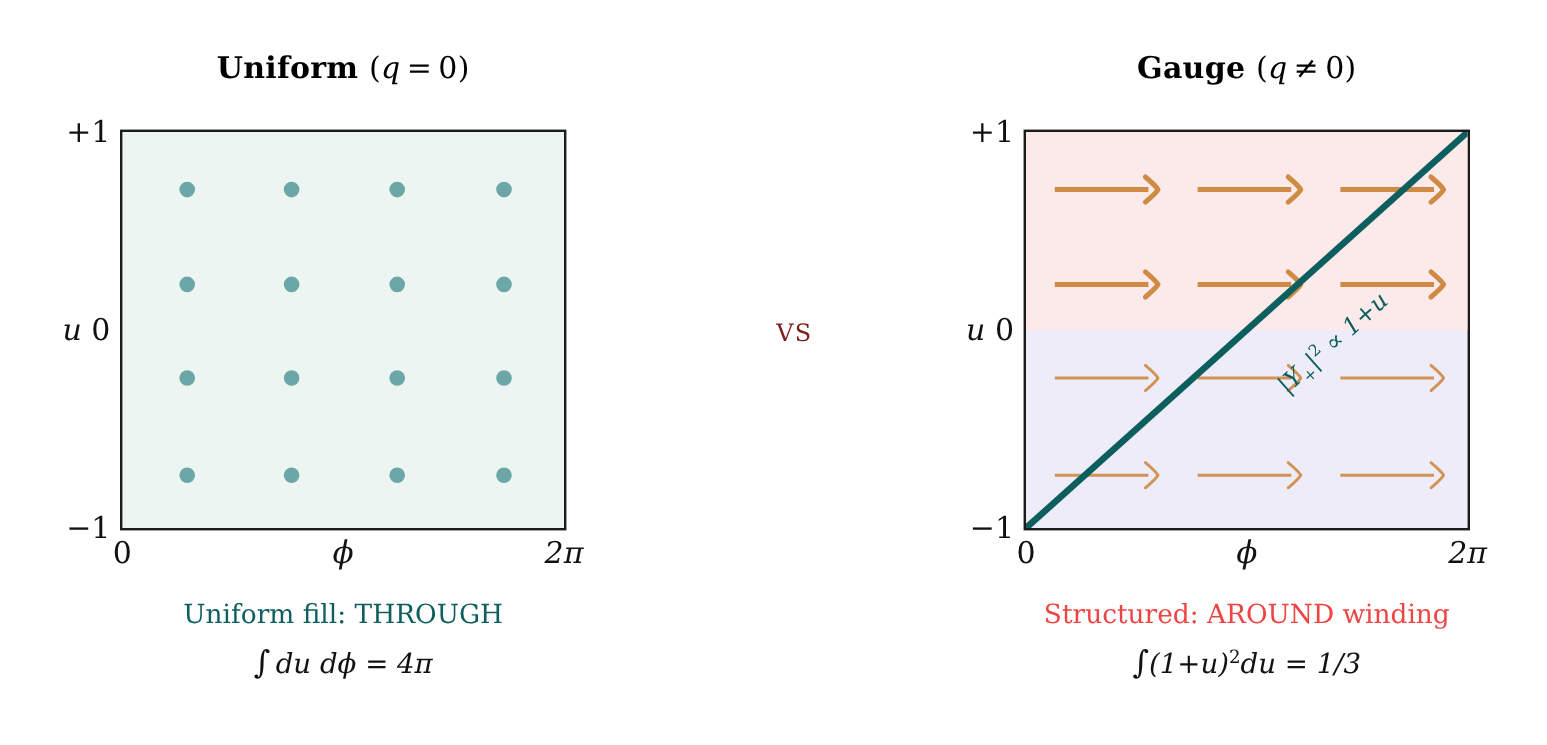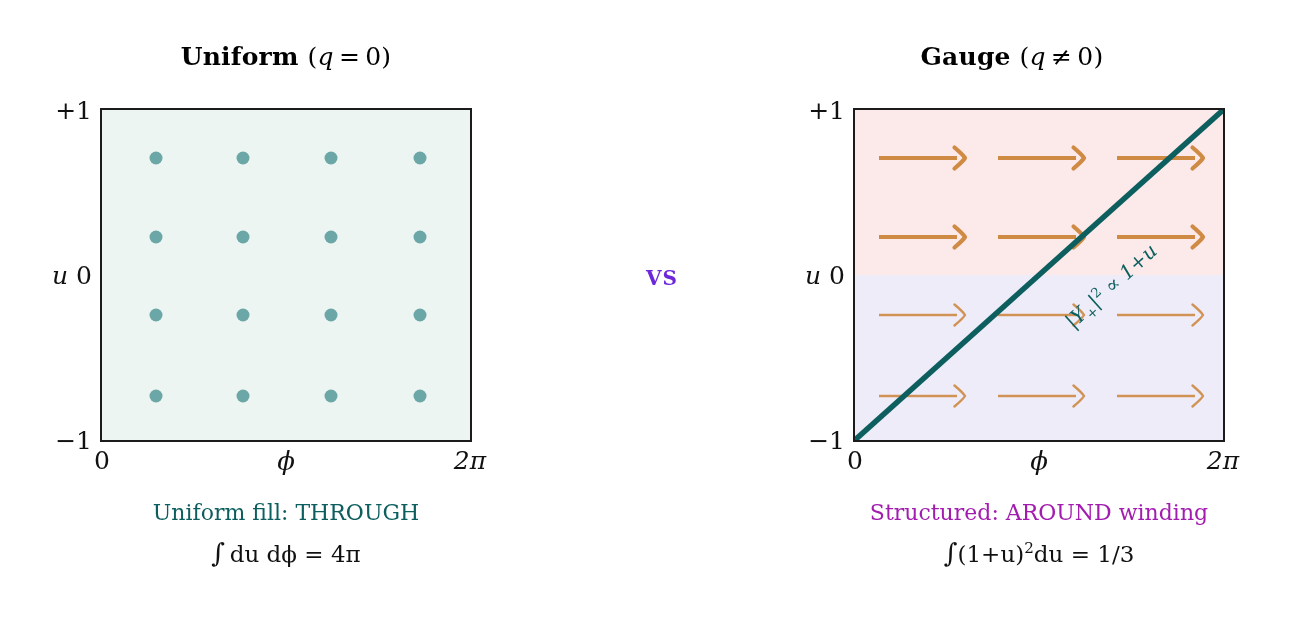--- a/index.html
+++ b/index.html
@@ -116,38 +116,38 @@
   .axis-ylabel { transform: translate(-100%, -50%); }
   .axis-ylabel .uvar { font-style: italic; }
   .tick-x0     { transform: translate(-50%, 0); }
   .tick-x2pi   { transform: translate(-50%, 0); font-style: italic; }
   .axis-xlabel { transform: translate(-50%, 0); font-style: italic; font-size: 26px; }
 
   
   #vs-label {
     position: absolute;
     font-size: 28px;
-    font-weight: bold;
+    font-weight: normal;
     font-variant: small-caps;
-    color: #6d28d9;
+    color: #7f1d1d;
     transform: translate(-50%, -50%);
     letter-spacing: 1px;
   }
 
   
   .caption-line {
     position: absolute;
     text-align: center;
     white-space: nowrap;
     transform: translateX(-50%);
     line-height: 1.15;
   }
   .caption-head { font-size: 22px; }
   .caption-math { font-size: 23px; color: #111111; }
-  .caption-math .ital { }
+  .caption-math .ital { font-style: italic; }
   .caption-math sup { font-size: 0.66em; vertical-align: super; }
   .intsym { font-size: 1.15em; }
 </style>
 </head>
 <body>
 
 <div class="panel-title" id="gravity-title" style="left:286px; top:44px; transform:translateX(-50%);">
   <span>Uniform</span><span>&nbsp;</span><span class="paren">(</span><span class="mathq">q</span><span class="paren"> </span><span class="paren">=</span><span class="paren"> </span><span class="paren">0</span><span class="paren">)</span>
 </div>
 
@@ -181,21 +181,21 @@
 <div class="tick axis-xlabel" style="left:286px; top:448px;">ϕ</div>
 <div class="tick tick-x2pi" style="left:470px; top:448px;">2π</div>
 
 <div class="caption-line caption-head" style="left:286px; top:500px; color:#0d5e5e;">Uniform fill: THROUGH</div>
 <div class="caption-line caption-math" style="left:286px; top:538px;">
   <span class="intsym">∫</span><span> </span><span class="ital">du dϕ = 4π</span>
 </div>
 
 <div id="vs-label" style="left:662px; top:275px;">vs</div>
 
-<div class="panel-title" id="gauge-title" style="left:1012px; top:44px; transform:translateX(-50%);">
+<div class="panel-title" id="gauge-title" style="left:1039px; top:44px; transform:translateX(-50%);">
   <span>Gauge</span><span>&nbsp;</span><span class="paren">(</span><span class="mathq">q</span><span class="paren"> </span><span class="paren">≠</span><span class="paren"> </span><span class="paren">0</span><span class="paren">)</span>
 </div>
 
 <div class="plot-box" id="gauge-box" style="background: rgb(237, 236, 248);">
   <div class="half-upper" id="gauge-upper-half" style="background: rgb(252, 233, 233);"></div>
   <div id="gauge-arrows">
       <svg class="arrow" width="88" height="26" viewBox="0 0 88 26" style="left: 66.96px; top: 48.43px; opacity: 1;">
         <line x1="1" y1="13" x2="79" y2="13" stroke="#cf8a44" stroke-width="4.2" stroke-linecap="butt"></line>
         <path d="M 76.5 2.5 Q 85.425 10.059999999999999 87 13 Q 85.425 15.940000000000001 76.5 23.5" fill="none" stroke="#cf8a44" stroke-width="4.2" stroke-linecap="round" stroke-linejoin="round"></path>
       </svg>
@@ -254,16 +254,16 @@
 
 <div class="tick tick-ytop" style="left:845px; top:110px;">+1</div>
 <div class="tick axis-ylabel" style="left:845px; top:275px;">
   <span class="uvar">u</span><span>&nbsp;</span><span>0</span>
 </div>
 <div class="tick tick-ybot" style="left:845px; top:440px;">−1</div>
 <div class="tick tick-x0" style="left:855px; top:448px;">0</div>
 <div class="tick axis-xlabel" style="left:1039px; top:448px;">ϕ</div>
 <div class="tick tick-x2pi" style="left:1223px; top:448px;">2π</div>
 
-<div class="caption-line caption-head" style="left:1039px; top:500px; color:#a21caf;">Structured: AROUND winding</div>
+<div class="caption-line caption-head" style="left:1039px; top:500px; color:#ef4444;">Structured: AROUND winding</div>
 <div class="caption-line caption-math" style="left:1039px; top:538px;">
   <span class="intsym">∫</span><span class="ital">(1+u)</span><sup>2</sup><span class="ital">du = 1/3</span>
 </div>
 
 </body></html>

